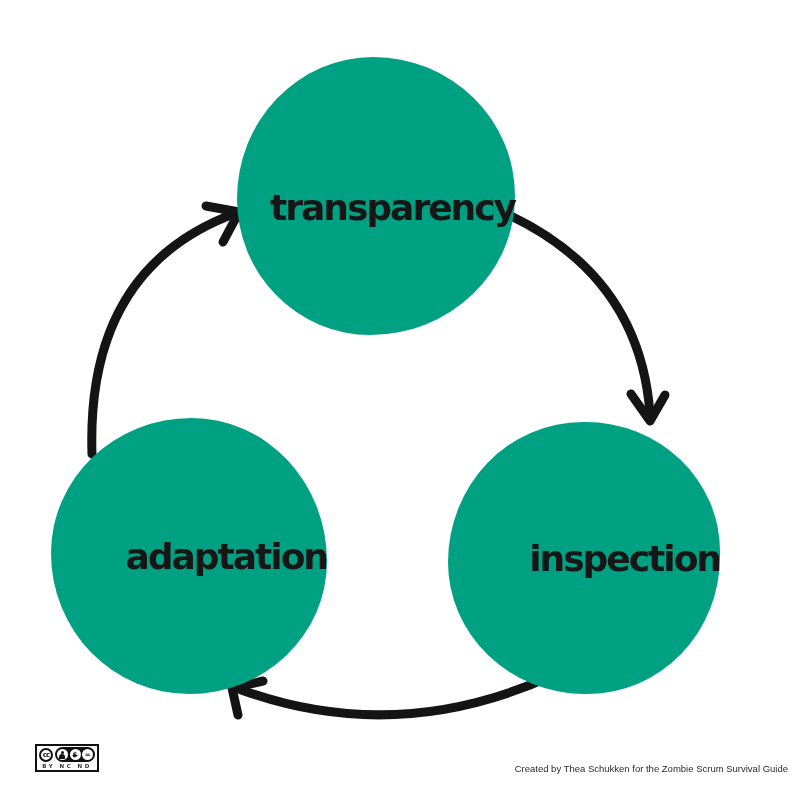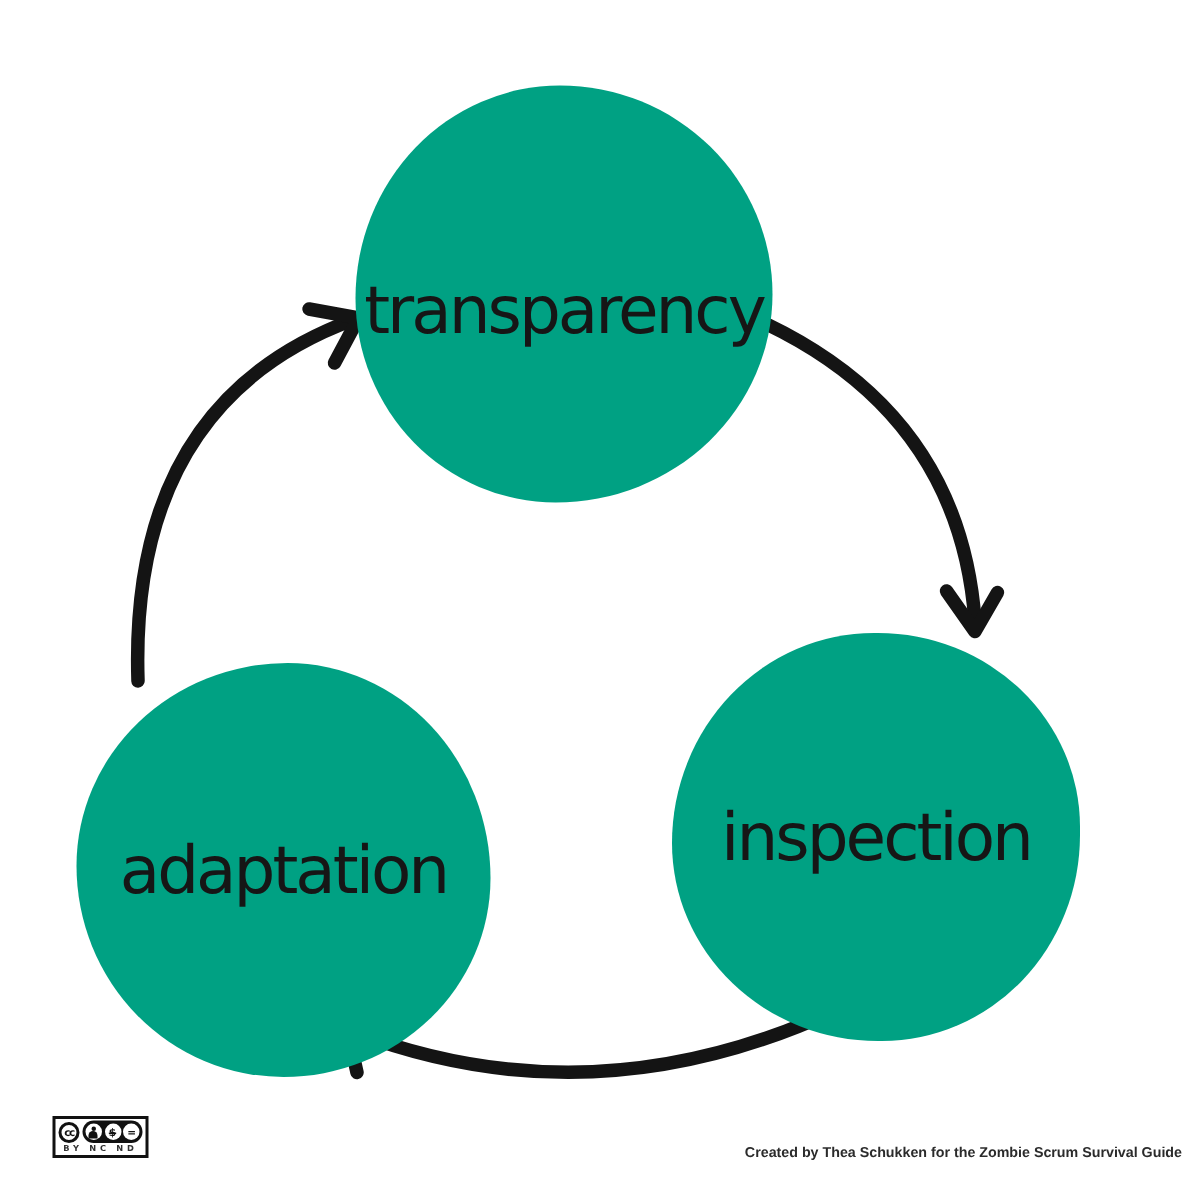--- a/index.html
+++ b/index.html
@@ -15,34 +15,34 @@
     background: #ffffff;
     overflow: hidden;
   }
 
   
   .node {
     position: absolute;
     background: #00a183;
     display: flex;
     align-items: center;
-    justify-content: center;
+    justify-content: flex-end;
     color: #161616;
-    font-size: 44px;
+    font-size: 36px;
     letter-spacing: -2px;
-    font-weight: 400;
+    font-weight: 700;
   }
   .node span { white-space: nowrap; }
   .node-transparency {
     left: 237px; top: 57px; width: 278px; height: 278px;
     border-radius: 49% 51% 52% 48% / 51% 50% 50% 49%;
   }
   .node-transparency span { margin-top: 22px; }
   .node-adaptation {
-    left: 51px; top: 442px; width: 276px; height: 276px;
+    left: 51px; top: 418px; width: 276px; height: 276px;
     border-radius: 51% 49% 50% 50% / 49% 52% 48% 51%;
   }
   .node-inspection {
     left: 448px; top: 422px; width: 272px; height: 272px;
     border-radius: 50% 50% 49% 51% / 52% 48% 51% 49%;
   }
 
   
   svg.arrows {
     position: absolute;
@@ -129,21 +129,21 @@
   }
 
   
   .attribution {
     position: absolute;
     right: 12px;
     bottom: 24px;
     text-align: right;
     font-family: "Liberation Sans", sans-serif;
     font-size: 9.5px;
-    font-weight: bold;
+    font-weight: normal;
     line-height: 11.5px;
     color: #2b2b2b;
   }
 </style>
 </head>
 <body>
 
 <div class="stage">
 
   <svg class="arrows" viewBox="0 0 800 798" aria-hidden="true">

